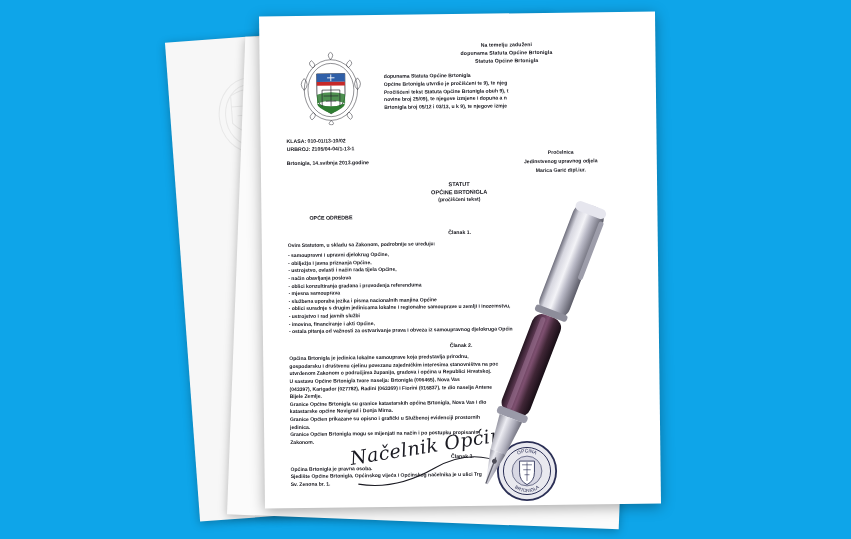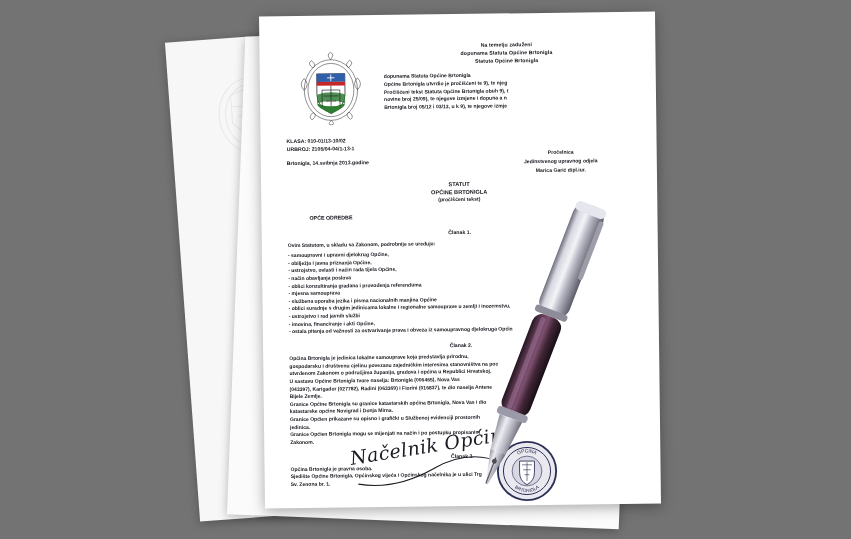--- a/index.html
+++ b/index.html
@@ -4,21 +4,21 @@
 <style>
   html, body {
     margin: 0;
     padding: 0;
     background: #ffffff;
   }
   #stage {
     position: relative;
     width: 851px;
     height: 539px;
-    background: #737373;
+    background: #0ea5e9;
     overflow: hidden;
     font-family: "Liberation Sans", sans-serif;
   }
 
   
   .sheet {
     position: absolute;
     background: #fefefe;
     box-shadow: 0 2px 10px rgba(0,0,0,0.28);
   }

